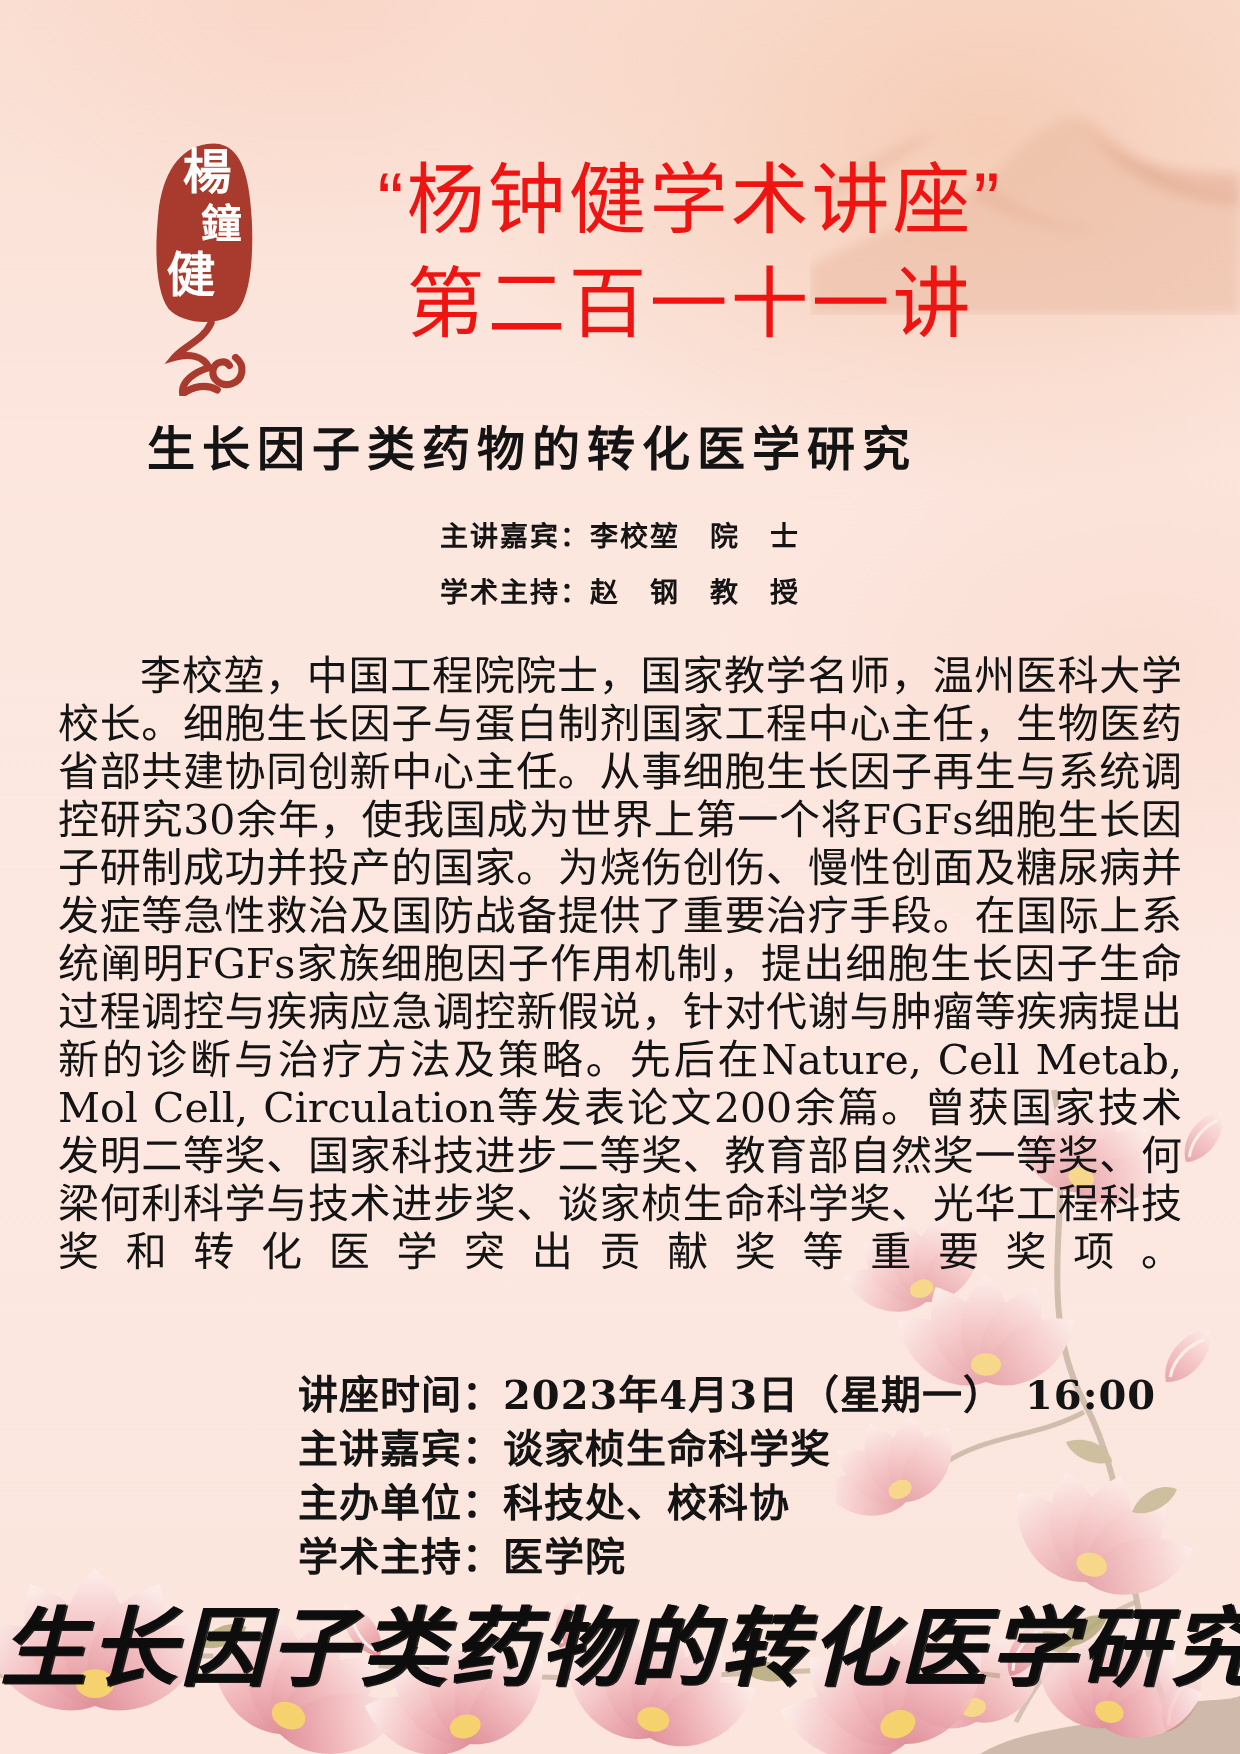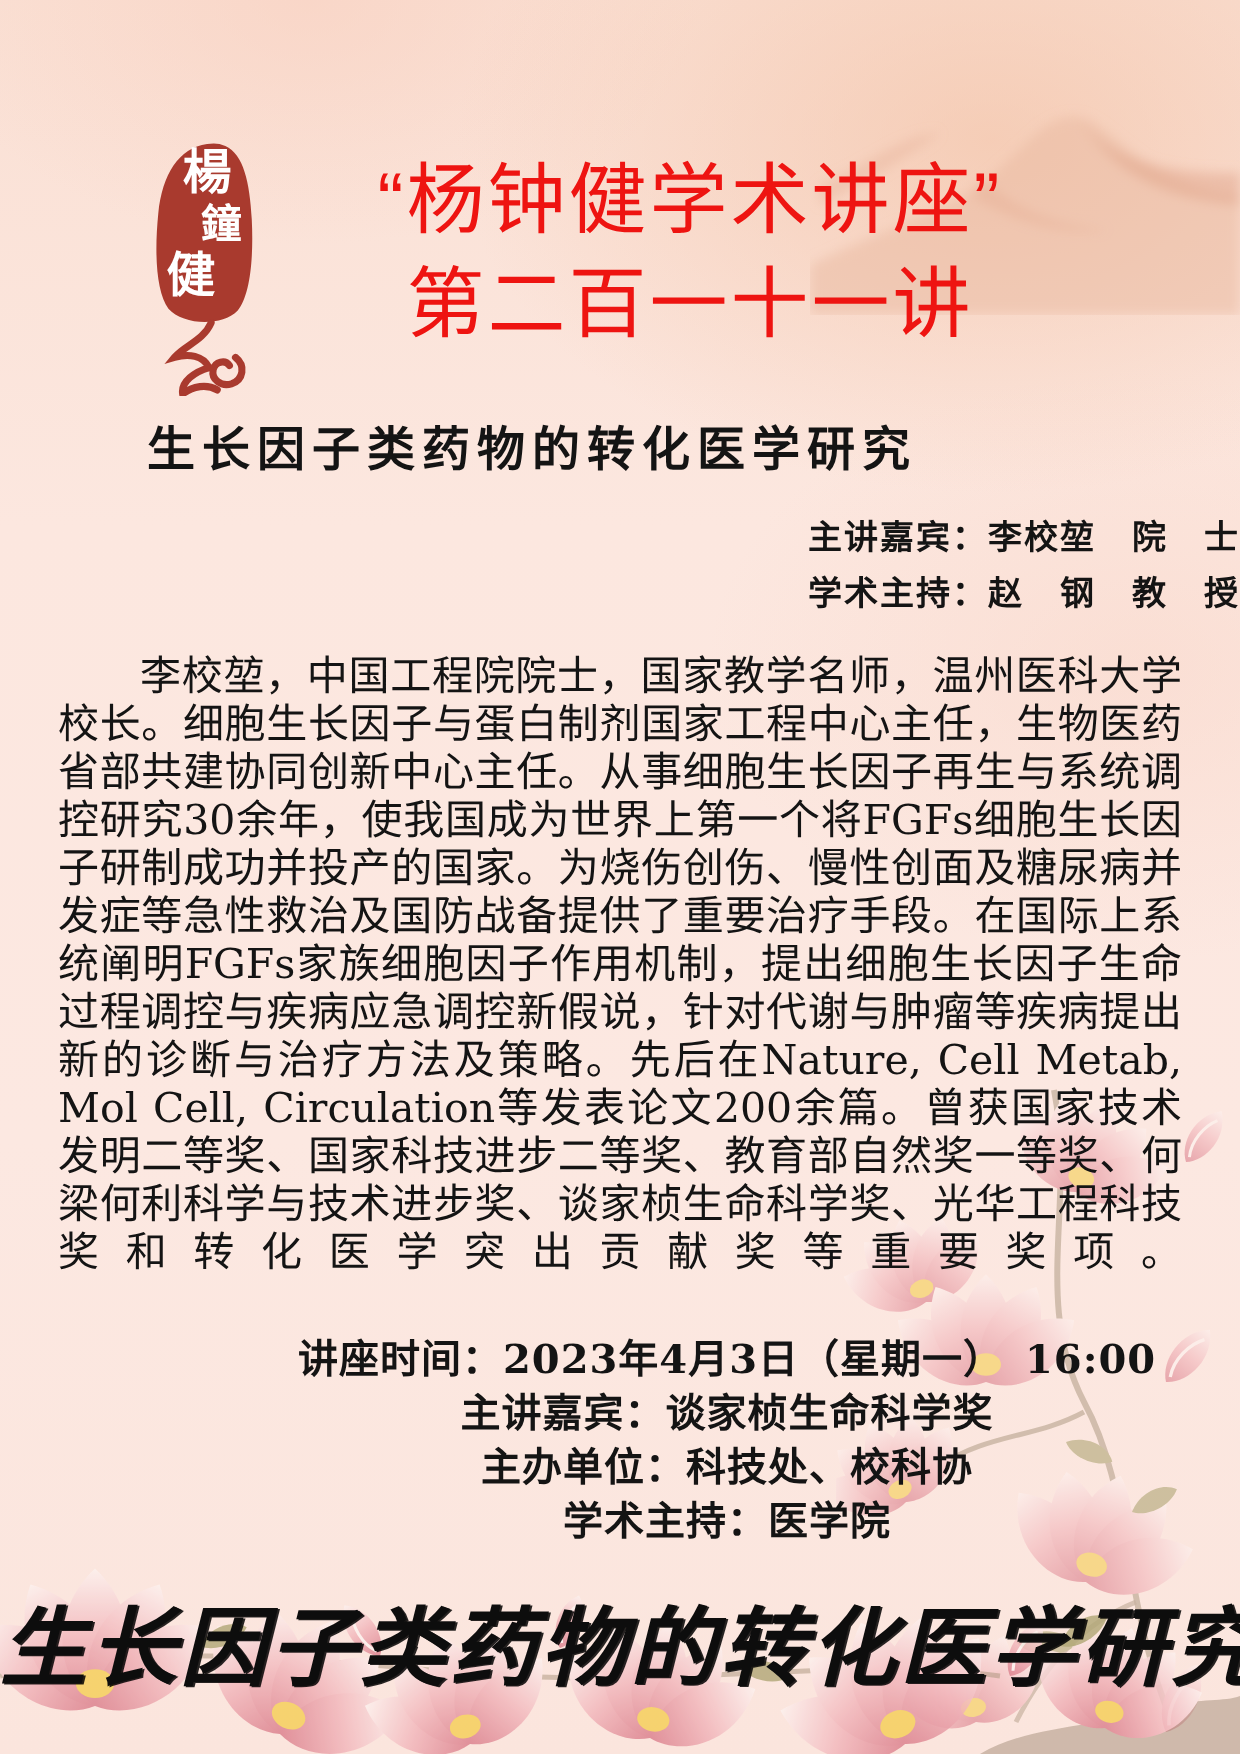--- a/index.html
+++ b/index.html
@@ -40,37 +40,36 @@
   .lecture-title{
     position:absolute;z-index:3;
     left:0;top:410px;width:1064px;margin:0;
     text-align:center;
     font-size:48px;font-weight:bold;letter-spacing:7px;
     white-space:nowrap;
   }
   .credits{
     position:absolute;z-index:3;
     left:0;top:509px;width:1240px;
-    text-align:right;
-    font-size:34px;font-weight:bold;line-height:56px;
+    text-align:center;
+    font-size:28px;font-weight:bold;line-height:56px;
     letter-spacing:2px;
   }
   .bio{
     position:absolute;z-index:3;
     left:58px;top:652px;width:1124px;margin:0;
     font-size:41px;line-height:48px;
     text-align:justify;text-align-last:justify;
     text-indent:2em;
   }
   .schedule{
     position:absolute;z-index:3;
-    left:298px;top:1332px;
+    left:298px;top:1368px;
     font-size:40px;font-weight:bold;line-height:54px;
     letter-spacing:1px;
-    text-align:center;
   }
   .welcome{
     position:absolute;z-index:4;
     left:0;top:1578px;width:1240px;
     text-align:center;
     font-size:86px;font-weight:900;font-style:italic;
     letter-spacing:4px;
     color:#0d0d0d;
     text-shadow:2px 1px 0 rgba(0,0,0,.85);
     white-space:nowrap;

